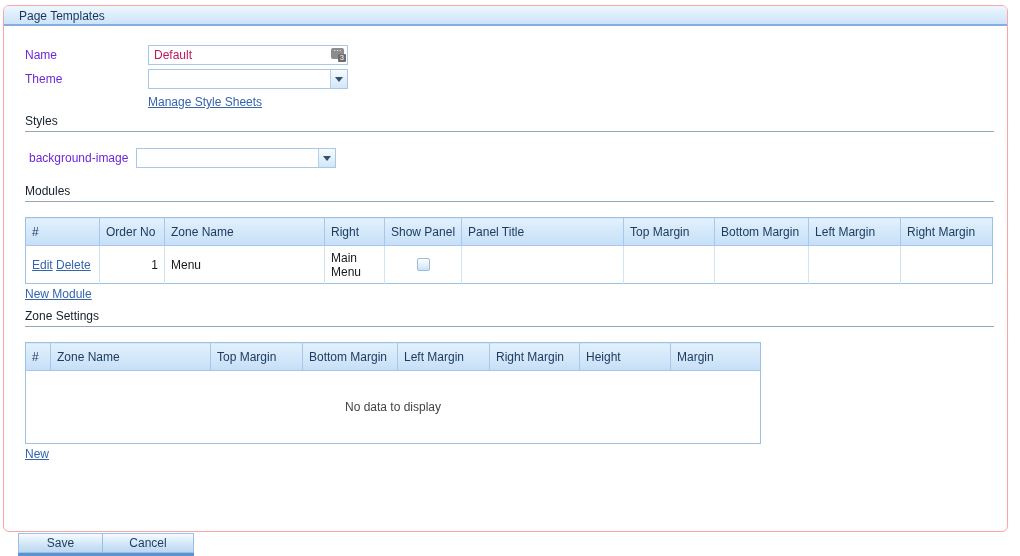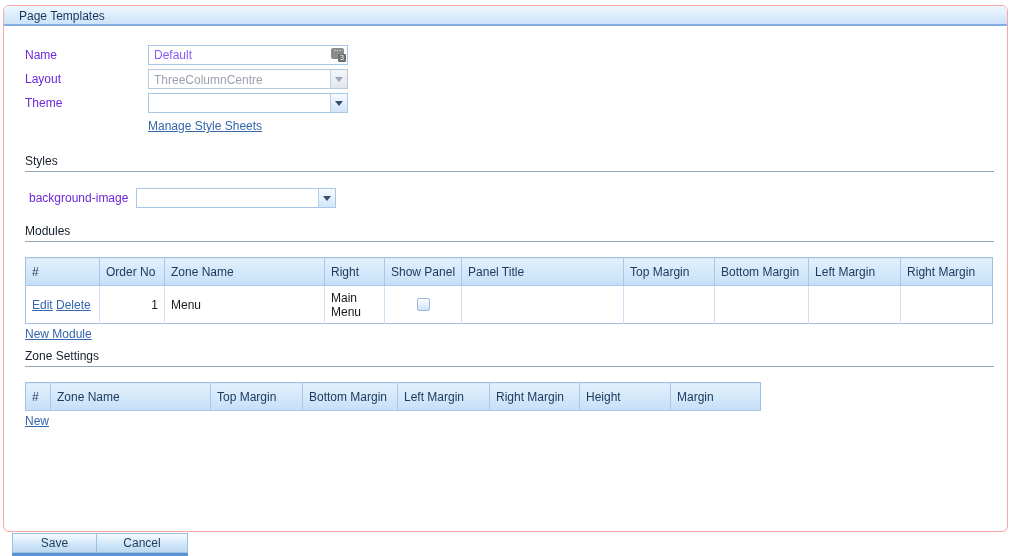--- a/index.html
+++ b/index.html
@@ -17,21 +17,21 @@
     color:#15355c;
   }
   .content { padding:19px 12px 0 21px; }
 
   
   .form-row { display:flex; margin-bottom:4px; }
   .form-label { width:123px; padding-top:3px; color:#6d28d9; }
   .text-input-wrap { position:relative; width:200px; height:20px; }
   .text-input {
     width:200px; height:20px; border:1px solid #a9c7e7; padding:0 20px 0 5px;
-    font-family:"Liberation Sans", sans-serif; font-size:12px; color:#8b5cf6; outline:none;
+    font-family:"Liberation Sans", sans-serif; font-size:12px; color:#be185d; outline:none;
   }
   .lang-icon {
     position:absolute; right:4px; top:3px; width:13px; height:11px;
     background:#8c8c8c; border-radius:2px; color:#fff; font-size:8px; line-height:6px; text-align:center;
   }
   .lang-icon .badge {
     position:absolute; right:-2px; bottom:-3px; width:8px; height:8px;
     background:#6e6e6e; border-radius:1px; color:#fff; font-size:7px; line-height:8px;
   }
   .combo { width:200px; height:20px; border:1px solid #a9c7e7; display:flex; background:#fff; }
@@ -47,21 +47,21 @@
   .combo.disabled .arrow-down { border-top-color:#9aa7b5; }
   .stacked { display:flex; flex-direction:column; }
 
   .link { color:#3565ad; text-decoration:underline; cursor:pointer; }
   .mss-link { margin:2px 0 0 123px; display:inline-block; width:auto; align-self:flex-start; }
 
   
   .section-heading {
     width:969px; padding-bottom:3px; border-bottom:1px solid #94a6b8; color:#14202c;
   }
-  .sec-styles { margin-top:21px; }
+  .sec-styles { margin-top:5px; }
   .bgimg-row { margin-top:16px; padding-left:4px; }
   .bgimg-row .form-label { width:107px; }
   .sec-modules { margin-top:16px; }
   .sec-zones { margin-top:8px; }
 
   
   table { border-collapse:collapse; table-layout:fixed; margin-top:15px; }
   .grid { border:1px solid #9fc0e2; }
   .grid th {
     background:linear-gradient(#e3f1fd,#c5dff7);
@@ -81,21 +81,21 @@
   .mod-row td { height:38px; }
   .num-cell { text-align:right; }
   .checkbox {
     width:13px; height:13px; margin:0 auto; border:1px solid #98badd; border-radius:2px;
     background:linear-gradient(#fdfeff,#cfe3f5);
   }
   .empty-cell { height:73px; background:#edf3fd; text-align:center; color:#444; }
   .below-link { display:inline-block; margin-top:3px; }
 
   
-  .footer { position:absolute; left:12px; top:533px; display:flex; border-bottom:3px solid #5b92d4; }
+  .footer { position:absolute; left:18px; top:533px; display:flex; border-bottom:3px solid #5b92d4; }
   .footer-btn {
     width:85px; height:20px; line-height:19px; text-align:center; color:#1d3a5f;
     background:linear-gradient(#f6fbff,#cfe5f8 60%,#bdd8ef);
     border:1px solid #9dbfe3; cursor:pointer;
   }
   .footer-btn + .footer-btn { margin-left:-1px; width:92px; }
 </style>
 </head>
 <body>
 
@@ -106,29 +106,20 @@
 
     
     <div class="form-row">
       <div class="form-label">Name</div>
       <div class="text-input-wrap">
         <input class="text-input" type="text" value="Default" style="">
         <div class="lang-icon">⋯<span class="badge">3</span></div>
       </div>
     </div>
 
-    <div class="form-row">
-      <div class="form-label">Layout</div>
-      <div class="combo disabled">
-        <div class="combo-text">ThreeColumnCentre</div>
-        <div class="combo-btn">
-          <div class="arrow-down"></div>
-        </div>
-      </div>
-    </div>
 
     <div class="form-row">
       <div class="form-label">Theme</div>
       <div class="combo">
         <div class="combo-text"></div>
         <div class="combo-btn">
           <div class="arrow-down"></div>
         </div>
       </div>
     </div>
@@ -218,20 +209,23 @@
           <tr>
         <th>#</th>
         <th>Zone Name</th>
         <th>Top Margin</th>
         <th>Bottom Margin</th>
         <th>Left Margin</th>
         <th>Right Margin</th>
         <th>Height</th>
         <th>Margin</th>
       </tr>
+      <tr>
+        <td class="empty-cell" colspan="8">No data to display</td>
+      </tr>
     </tbody>
       </table>
     <a class="link below-link" href="#">New</a>
 
   </div>
 </div>
 
 <div class="footer">
   <div class="footer-btn">Save</div>
   <div class="footer-btn">Cancel</div>

